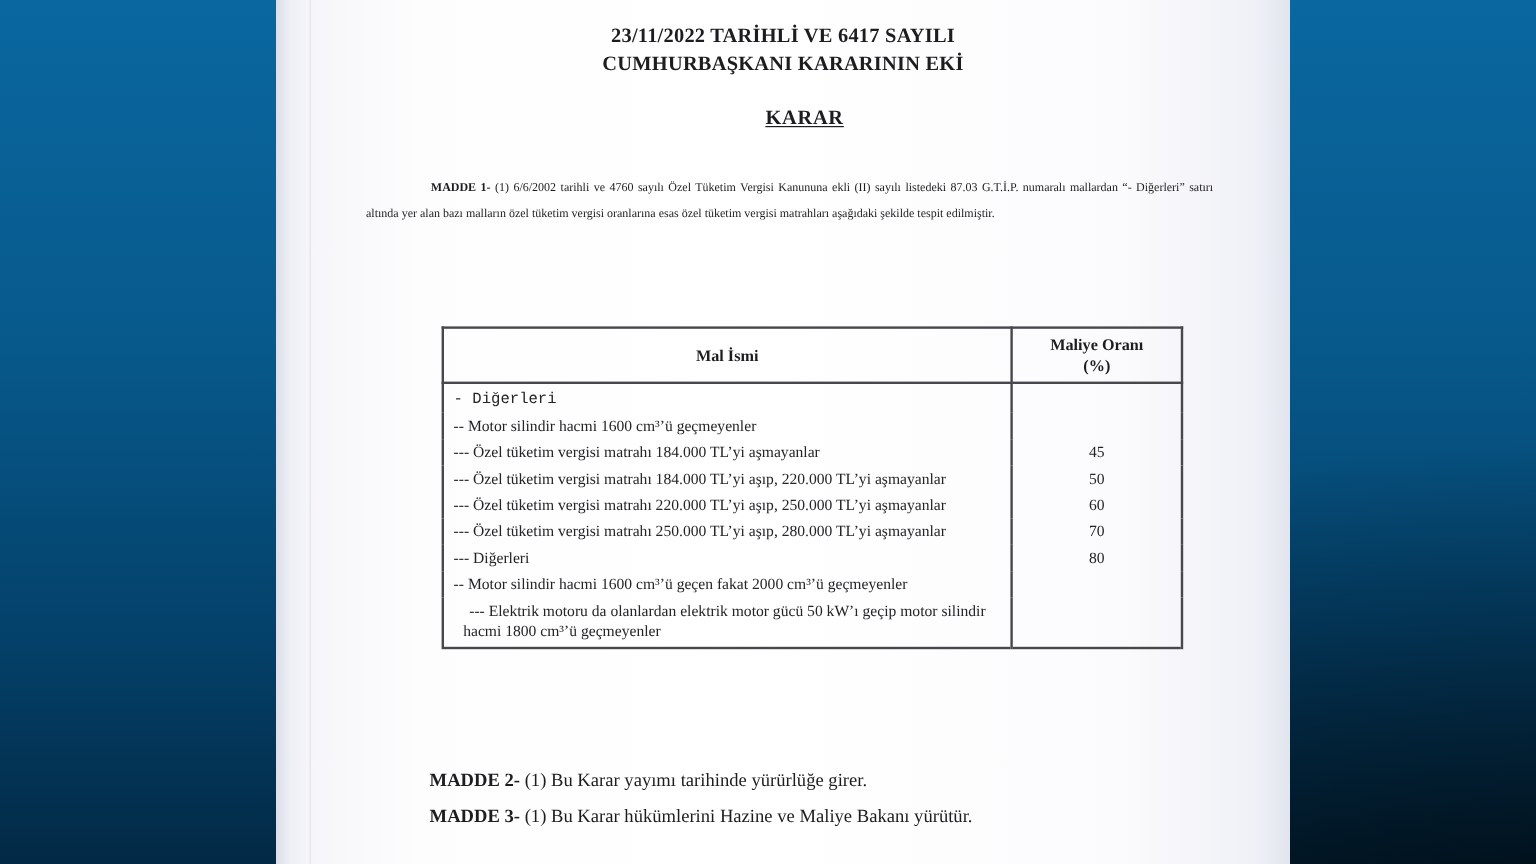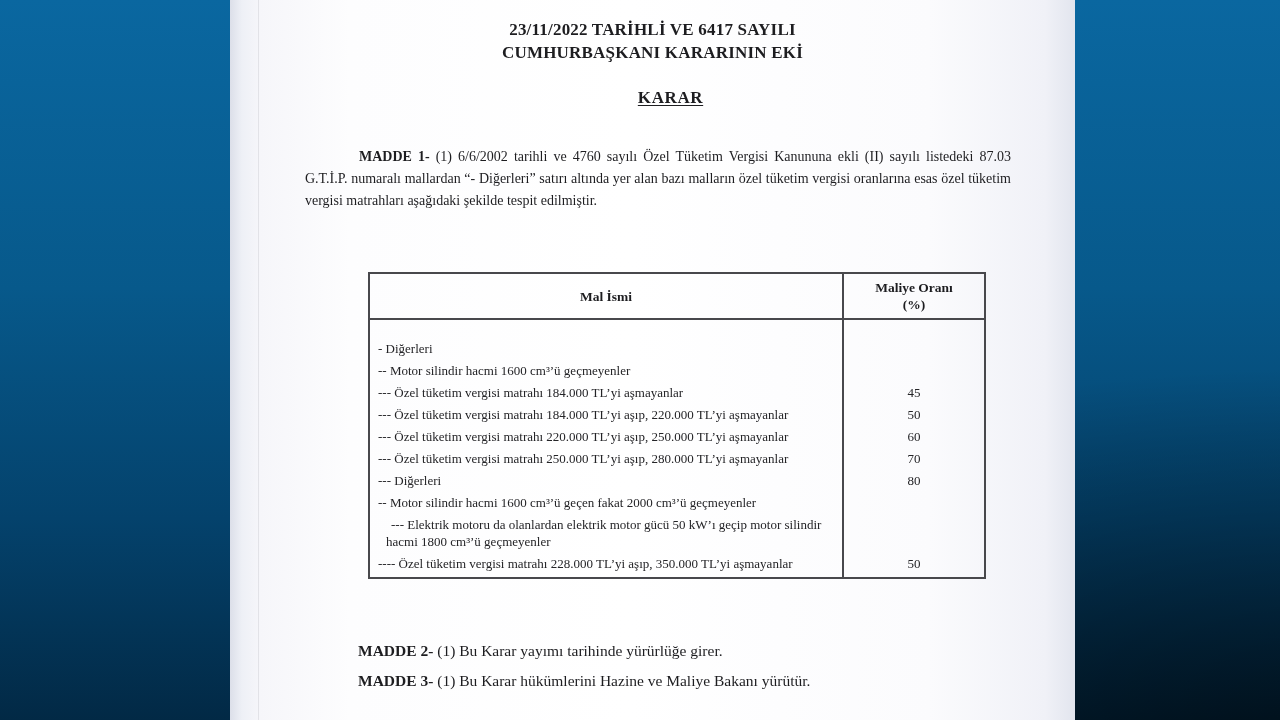--- a/index.html
+++ b/index.html
@@ -24,41 +24,41 @@
   .doc-title{
     padding-top:19px;text-align:center;font-weight:bold;
     font-size:17px;line-height:22.5px;letter-spacing:0.2px;
   }
   .doc-heading{
     margin-top:24px;text-align:center;font-weight:bold;font-size:17px;
     letter-spacing:0.6px;text-decoration:underline;text-underline-offset:2px;padding-left:36px;
   }
   .article-1{
     position:absolute;top:146px;left:75px;right:64px;margin:0;
-    font-size:14px;line-height:22px;text-align:justify;text-indent:54px;
+    font-size:10px;line-height:22px;text-align:justify;text-indent:54px;
   }
   .article-1 b, .article-bottom b{font-weight:bold;}
   .doc-table{
     position:absolute;left:138px;top:272px;width:616px;
     border-collapse:collapse;table-layout:fixed;
     font-family:"Liberation Serif", serif;font-size:13px;color:#242427;
   }
   .doc-table, .doc-table th{border:2px solid #48484c;}
   .doc-table th{
     font-size:13.5px;font-weight:bold;text-align:center;vertical-align:middle;
     height:44px;padding:0;line-height:17px;color:#1d1d20;
   }
   .col-name{width:474px;}
   .col-rate{width:142px;}
   .doc-table td{
     border-left:2px solid #48484c;border-right:2px solid #48484c;
     padding:2.5px 4px 2.5px 8px;line-height:17px;vertical-align:top;
   }
   .doc-table td.rate-cell{text-align:center;padding-left:0;padding-right:0;}
-  .doc-table tbody tr:first-child td{padding-top:20px;}
+  .doc-table tbody tr:first-child td{padding-top:4px;font-family:Liberation Mono, monospace;}
   .doc-table tbody tr:last-child td{padding-bottom:5px;}
   .doc-table tbody tr:nth-child(9) td.name-cell{padding-left:16px;text-indent:5px;}
   .article-bottom{
     position:absolute;left:128px;margin:0;font-size:15.5px;line-height:20px;
   }
   .article-2{top:641px;}
   .article-3{top:671px;}
 </style>
 </head>
 <body>
@@ -118,24 +118,20 @@
           <td class="rate-cell">80</td>
         </tr>
       <tr>
           <td class="name-cell">-- Motor silindir hacmi 1600 cm³’ü geçen fakat 2000 cm³’ü geçmeyenler</td>
           <td class="rate-cell"></td>
         </tr>
       <tr>
           <td class="name-cell">--- Elektrik motoru da olanlardan elektrik motor gücü 50 kW’ı geçip motor silindir hacmi 1800 cm³’ü geçmeyenler</td>
           <td class="rate-cell"></td>
         </tr>
-      <tr>
-          <td class="name-cell">---- Özel tüketim vergisi matrahı 228.000 TL’yi aşıp, 350.000 TL’yi aşmayanlar</td>
-          <td class="rate-cell">50</td>
-        </tr>
     </tbody>
   </table>
 
   <p class="article-bottom article-2"><b>MADDE 2-</b><span> (1) Bu Karar yayımı tarihinde yürürlüğe girer.</span></p>
 
   <p class="article-bottom article-3"><b>MADDE 3-</b><span> (1) Bu Karar hükümlerini Hazine ve Maliye Bakanı yürütür.</span></p>
 
 </div>
 
 </body></html>

